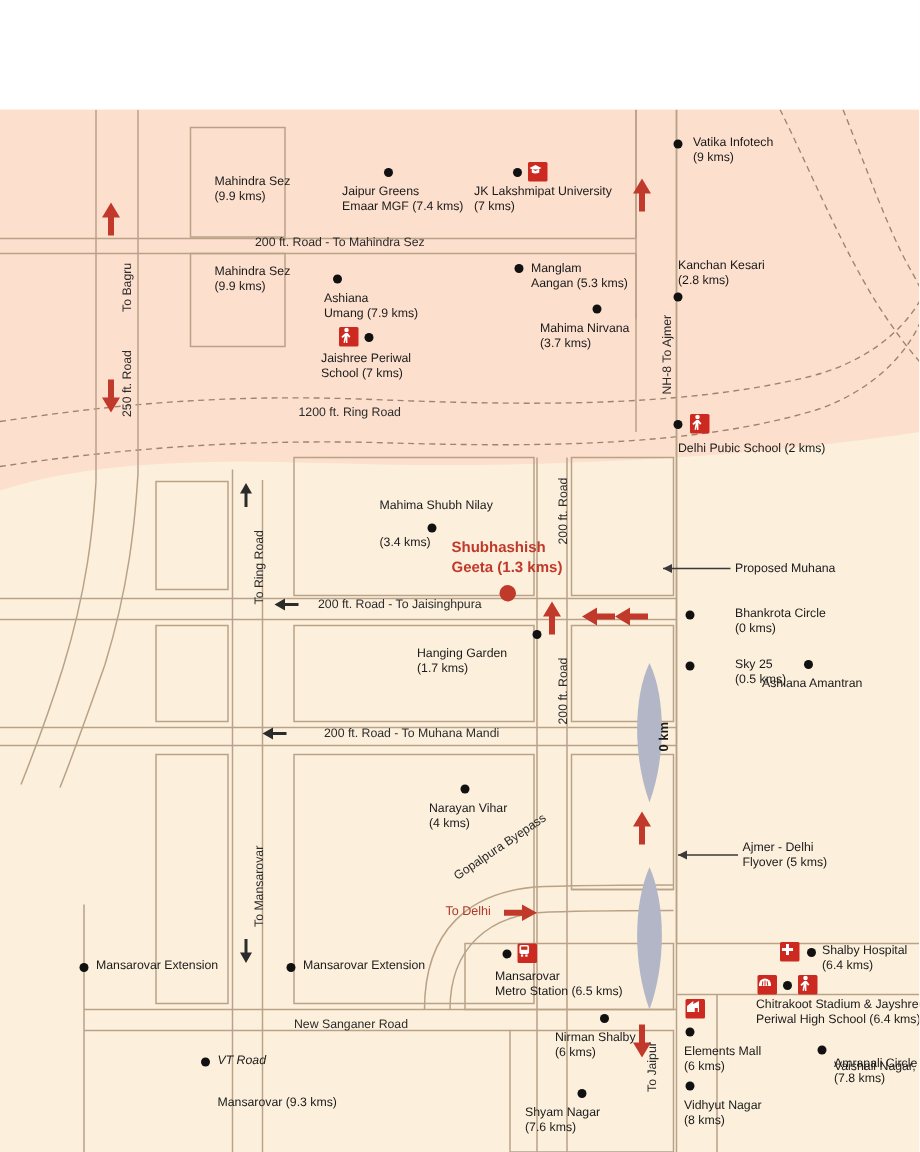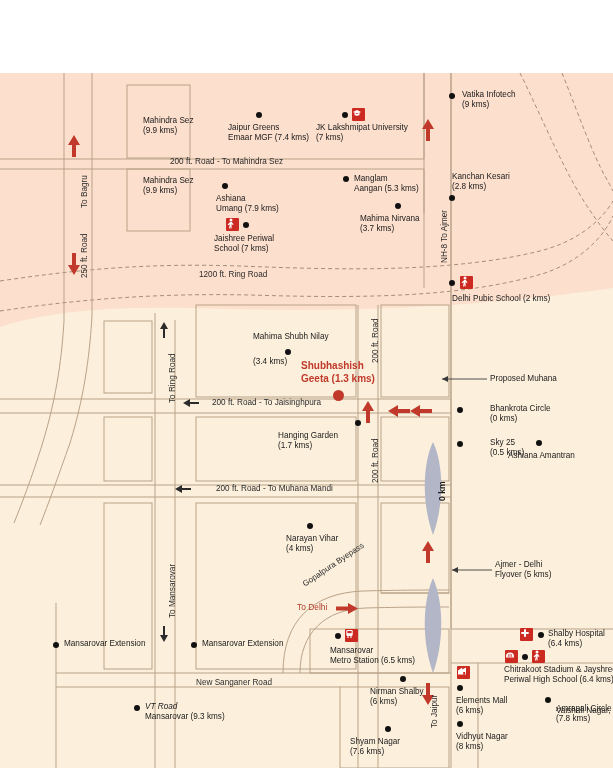--- a/index.html
+++ b/index.html
@@ -299,21 +299,21 @@
     <div class="lbl" style="left:286px;top:471px;">(4 kms)</div>
 
     <div class="dot" style="left:53px;top:569px;"></div>
     <div class="lbl" style="left:64px;top:566px;">Mansarovar Extension</div>
 
     <div class="dot" style="left:191px;top:569px;"></div>
     <div class="lbl" style="left:202px;top:566px;">Mansarovar Extension</div>
 
     <div class="dot" style="left:134px;top:632px;"></div>
     <div class="lbl" style="left:145px;top:629px;font-style:italic;">VT Road</div>
-    <div class="lbl" style="left:145px;top:639px;">Mansarovar (9.3 kms)</div>
+    <div class="lbl" style="left:145px;top:657px;">Mansarovar (9.3 kms)</div>
 
     <div class="dot" style="left:335px;top:560px;"></div>
     <div class="ico" style="left:345px;top:556px;">
       <svg width="9" height="10" viewBox="0 0 9 10">
           <rect x="1.3" y="1" width="6.4" height="6" rx="1.2" fill="#ffffff"></rect>
           <rect x="2.4" y="2" width="4.2" height="2.2" fill="#cc2a20"></rect>
           <rect x="2.3" y="7.3" width="1.5" height="1.5" fill="#ffffff"></rect>
           <rect x="5.2" y="7.3" width="1.5" height="1.5" fill="#ffffff"></rect>
         </svg>
     </div>

